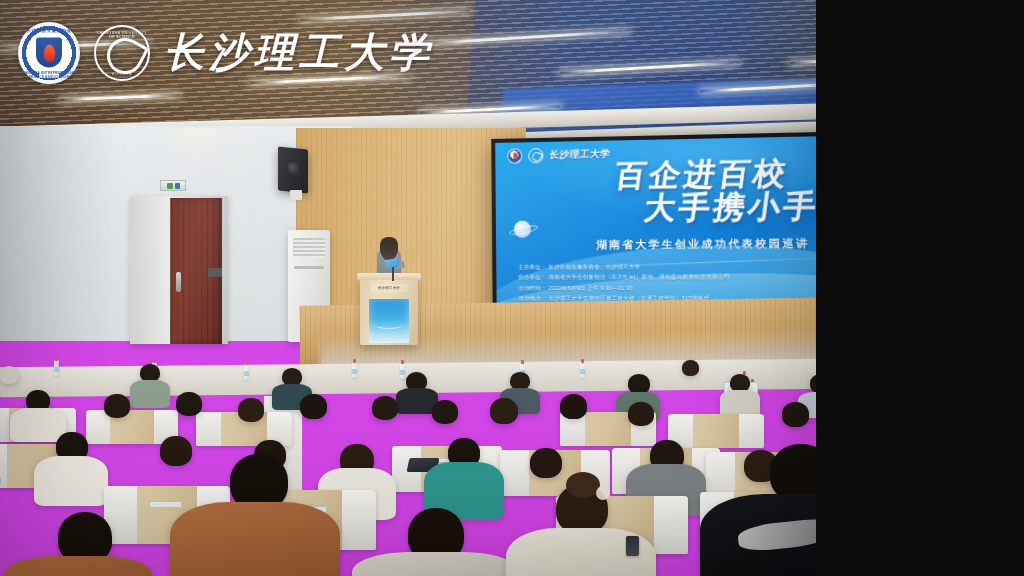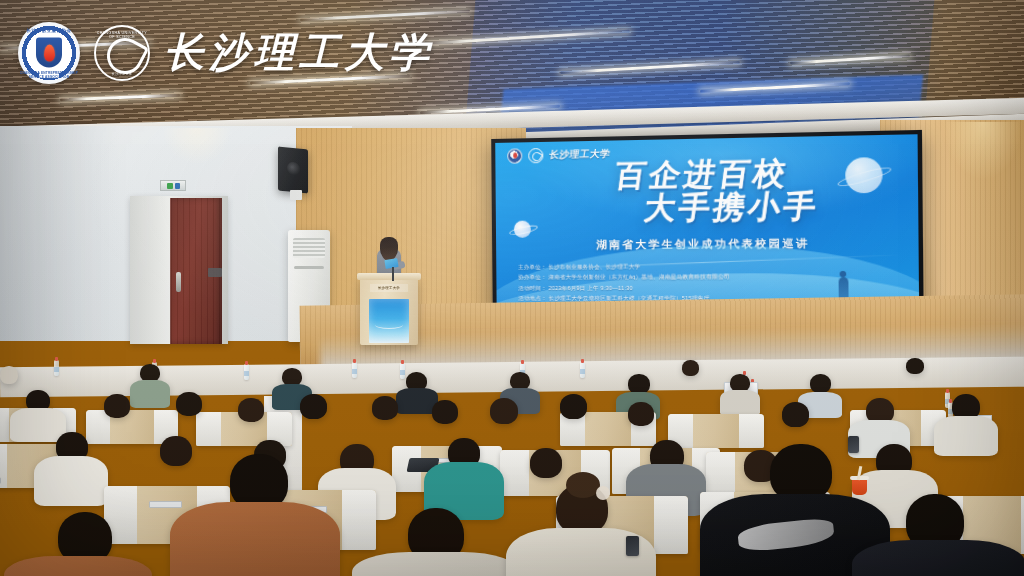--- a/index.html
+++ b/index.html
@@ -5,23 +5,23 @@
 <style>
   * { box-sizing: border-box; margin: 0; padding: 0; }
   html, body {
     width: 1024px; height: 576px;
     overflow: hidden;
     background: #0b0b0b;
     font-family: "Liberation Sans", "DejaVu Sans", sans-serif;
   }
   #scene {
     position: relative;
-    width: 1024px; height: 576px;
+    width: 816px; height: 576px;
     overflow: hidden;
-    background: #a16207;
+    background: #d946ef;
   }
 
   
   .ceiling {
     position: absolute; left: 0; top: 0; width: 1024px; height: 148px;
     background:
       linear-gradient(175deg, rgba(255,255,255,.18), rgba(0,0,0,.25)),
       linear-gradient(92deg,#6b4a2c 0%, #8a6235 18%, #9c7340 34%, #7e6a66 46%,
                       #5f6f92 56%, #55688f 70%, #7d7363 82%, #9d7441 92%, #8a6031 100%);
     overflow: hidden;

